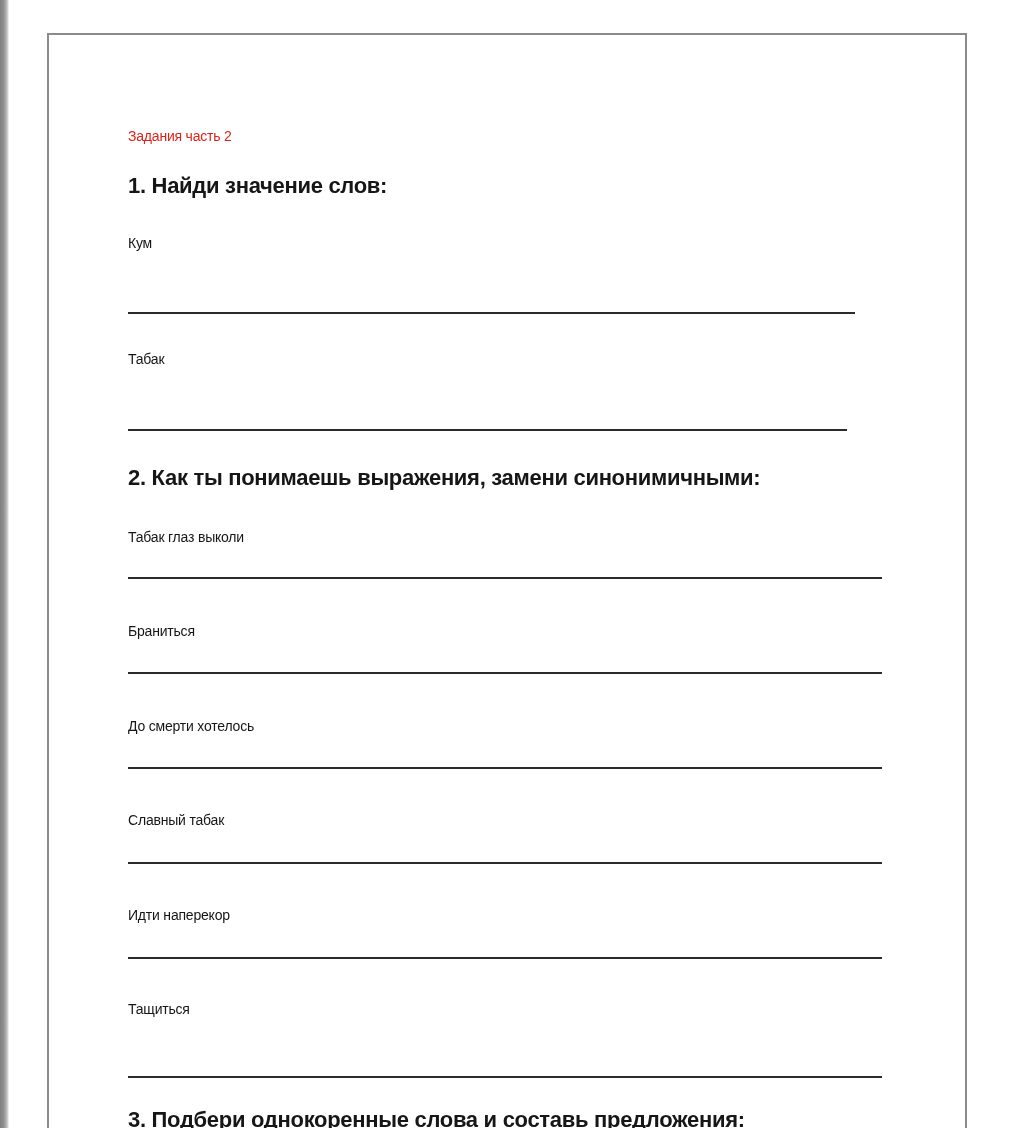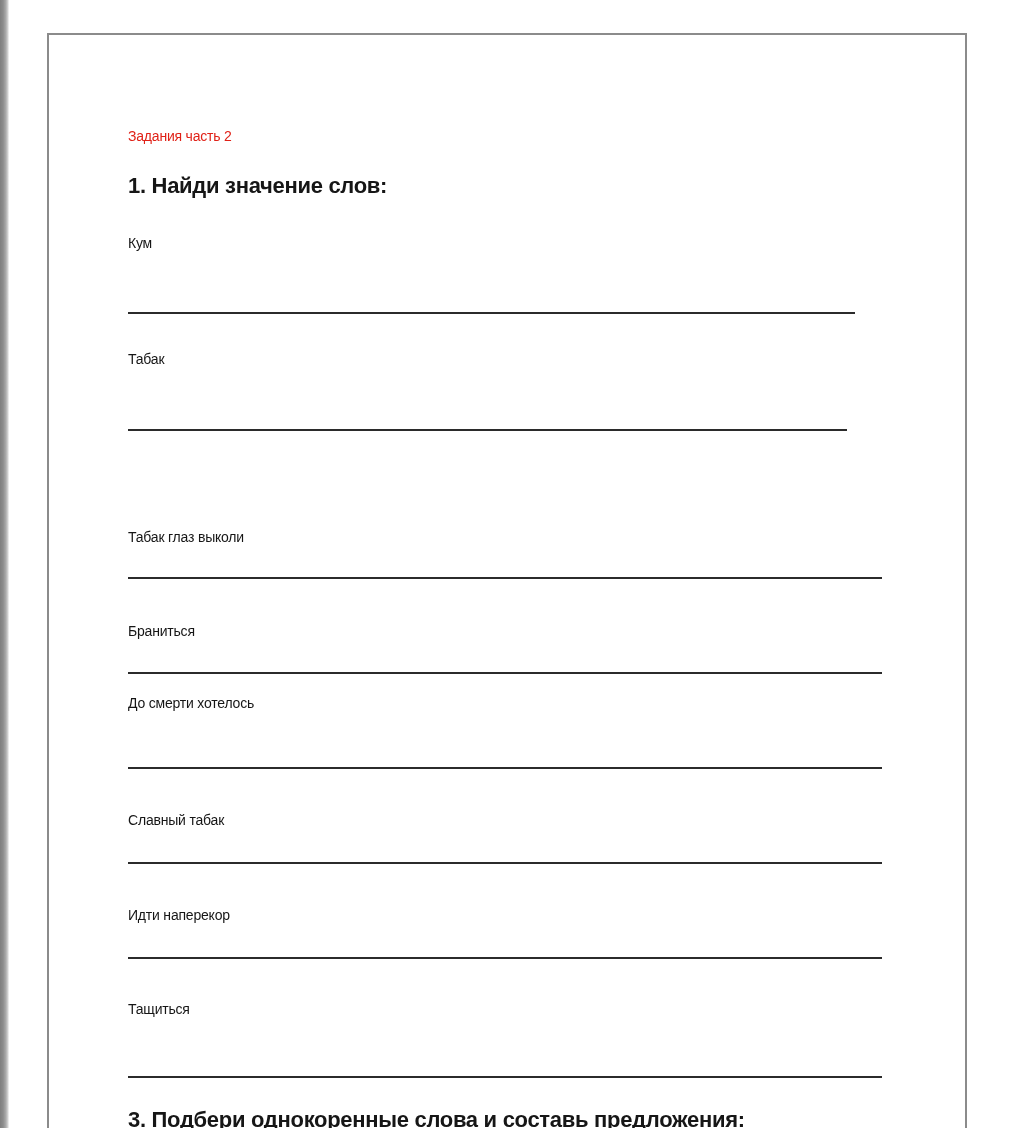--- a/index.html
+++ b/index.html
@@ -67,28 +67,29 @@
     <div class="t red" style="top:89px">Задания часть 2</div>
 
     <div class="t bold" style="top:138px">1. Найди значение слов:</div>
 
     <div class="t" style="top:196px">Кум</div>
     <div class="rule" style="top:277px;width:727px"></div>
 
     <div class="t" style="top:312px">Табак</div>
     <div class="rule" style="top:394px;width:719px"></div>
 
+    <div class="t bold" style="top:430px">2. Как ты понимаешь выражения, замени синонимичными:</div>
 
     <div class="t" style="top:490px">Табак глаз выколи</div>
     <div class="rule" style="top:542px;width:754px"></div>
 
     <div class="t" style="top:584px">Браниться</div>
     <div class="rule" style="top:637px;width:754px"></div>
 
-    <div class="t" style="top:656px">До смерти хотелось</div>
+    <div class="t" style="top:679px">До смерти хотелось</div>
     <div class="rule" style="top:732px;width:754px"></div>
 
     <div class="t" style="top:773px">Славный табак</div>
     <div class="rule" style="top:827px;width:754px"></div>
 
     <div class="t" style="top:868px">Идти наперекор</div>
     <div class="rule" style="top:922px;width:754px"></div>
 
     <div class="t" style="top:962px">Тащиться</div>
     <div class="rule" style="top:1041px;width:754px"></div>

